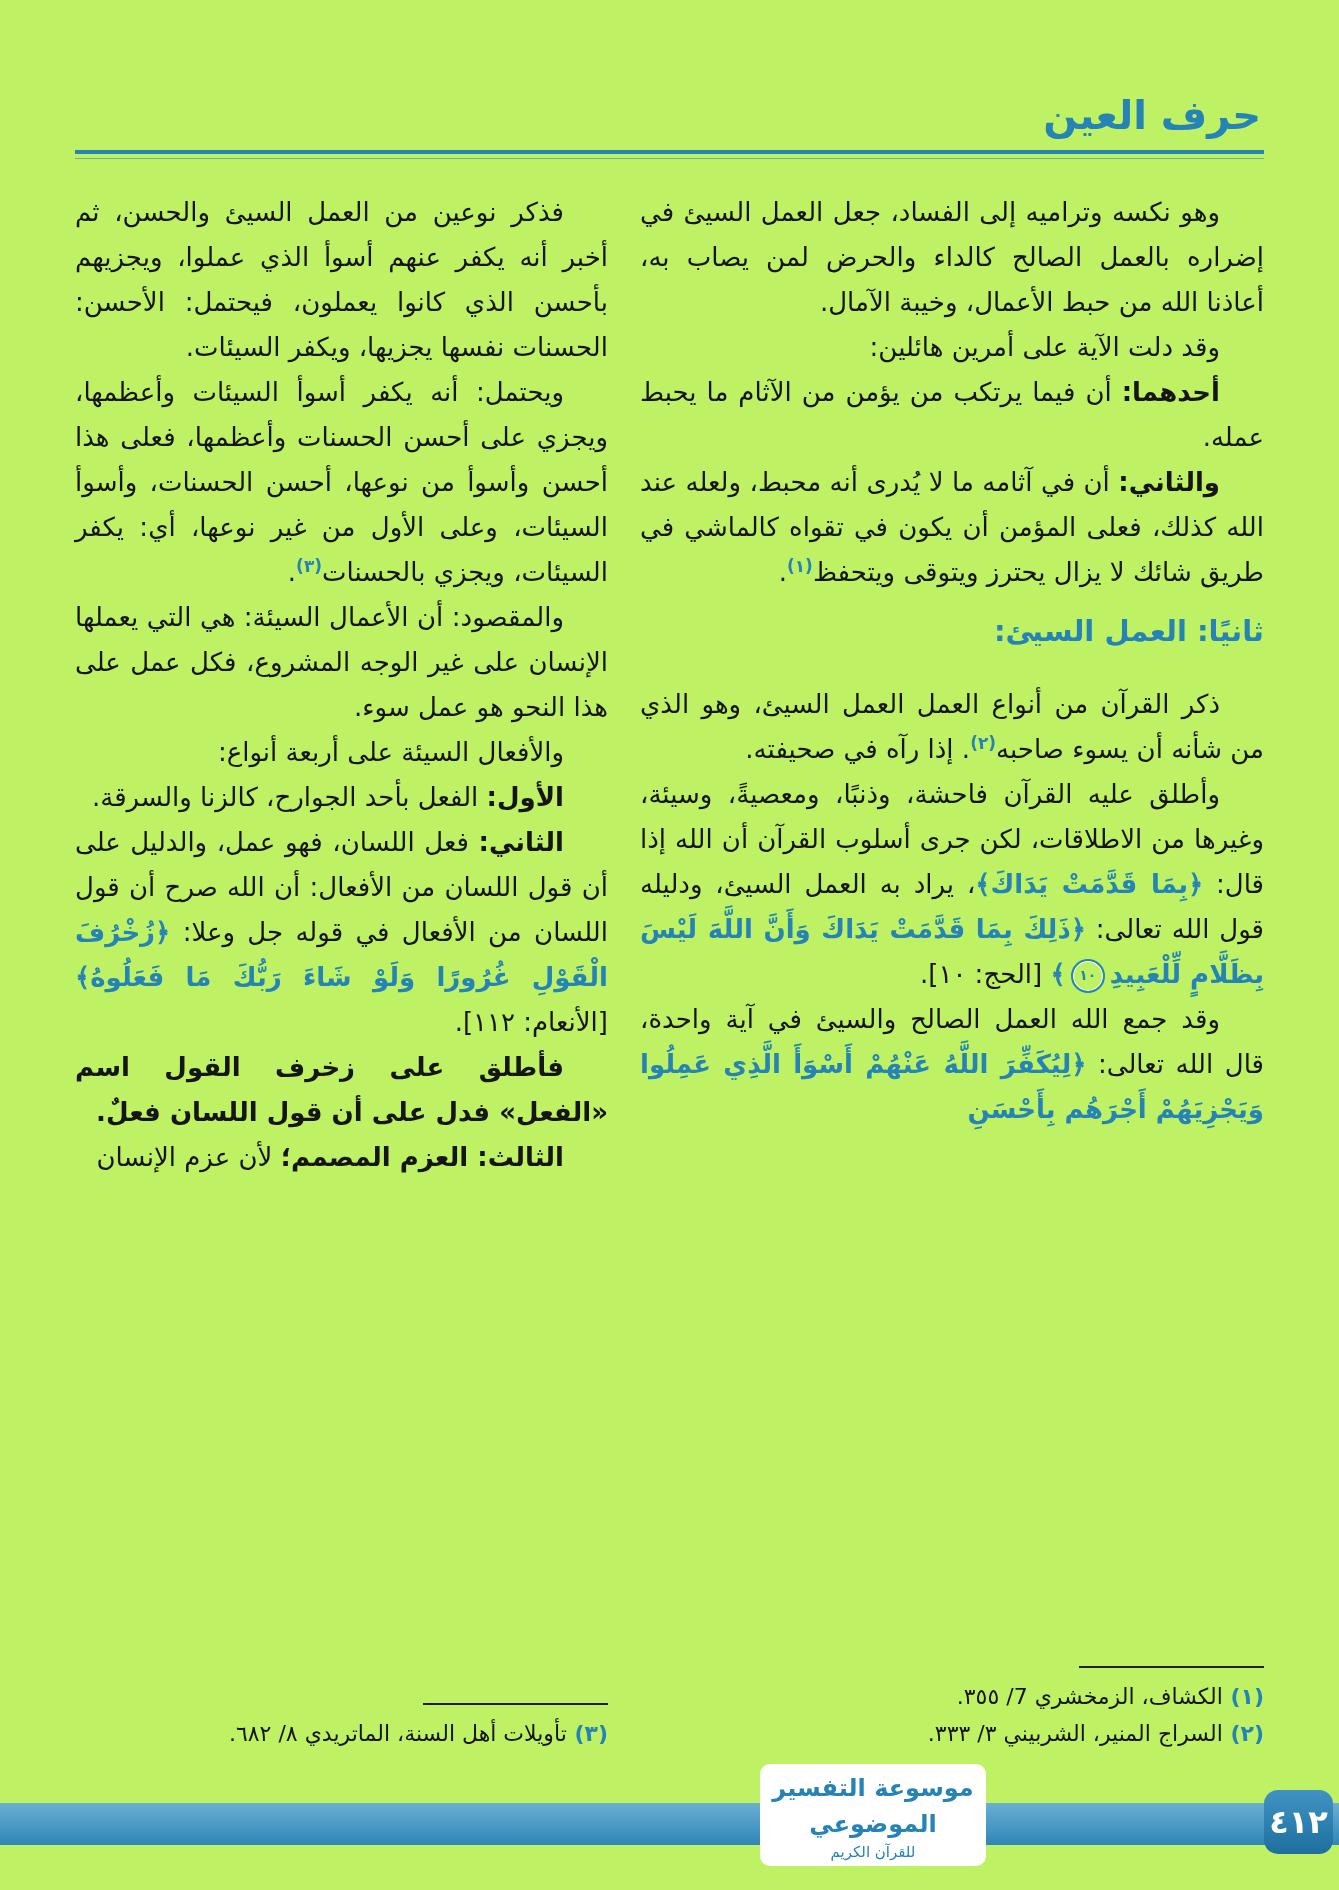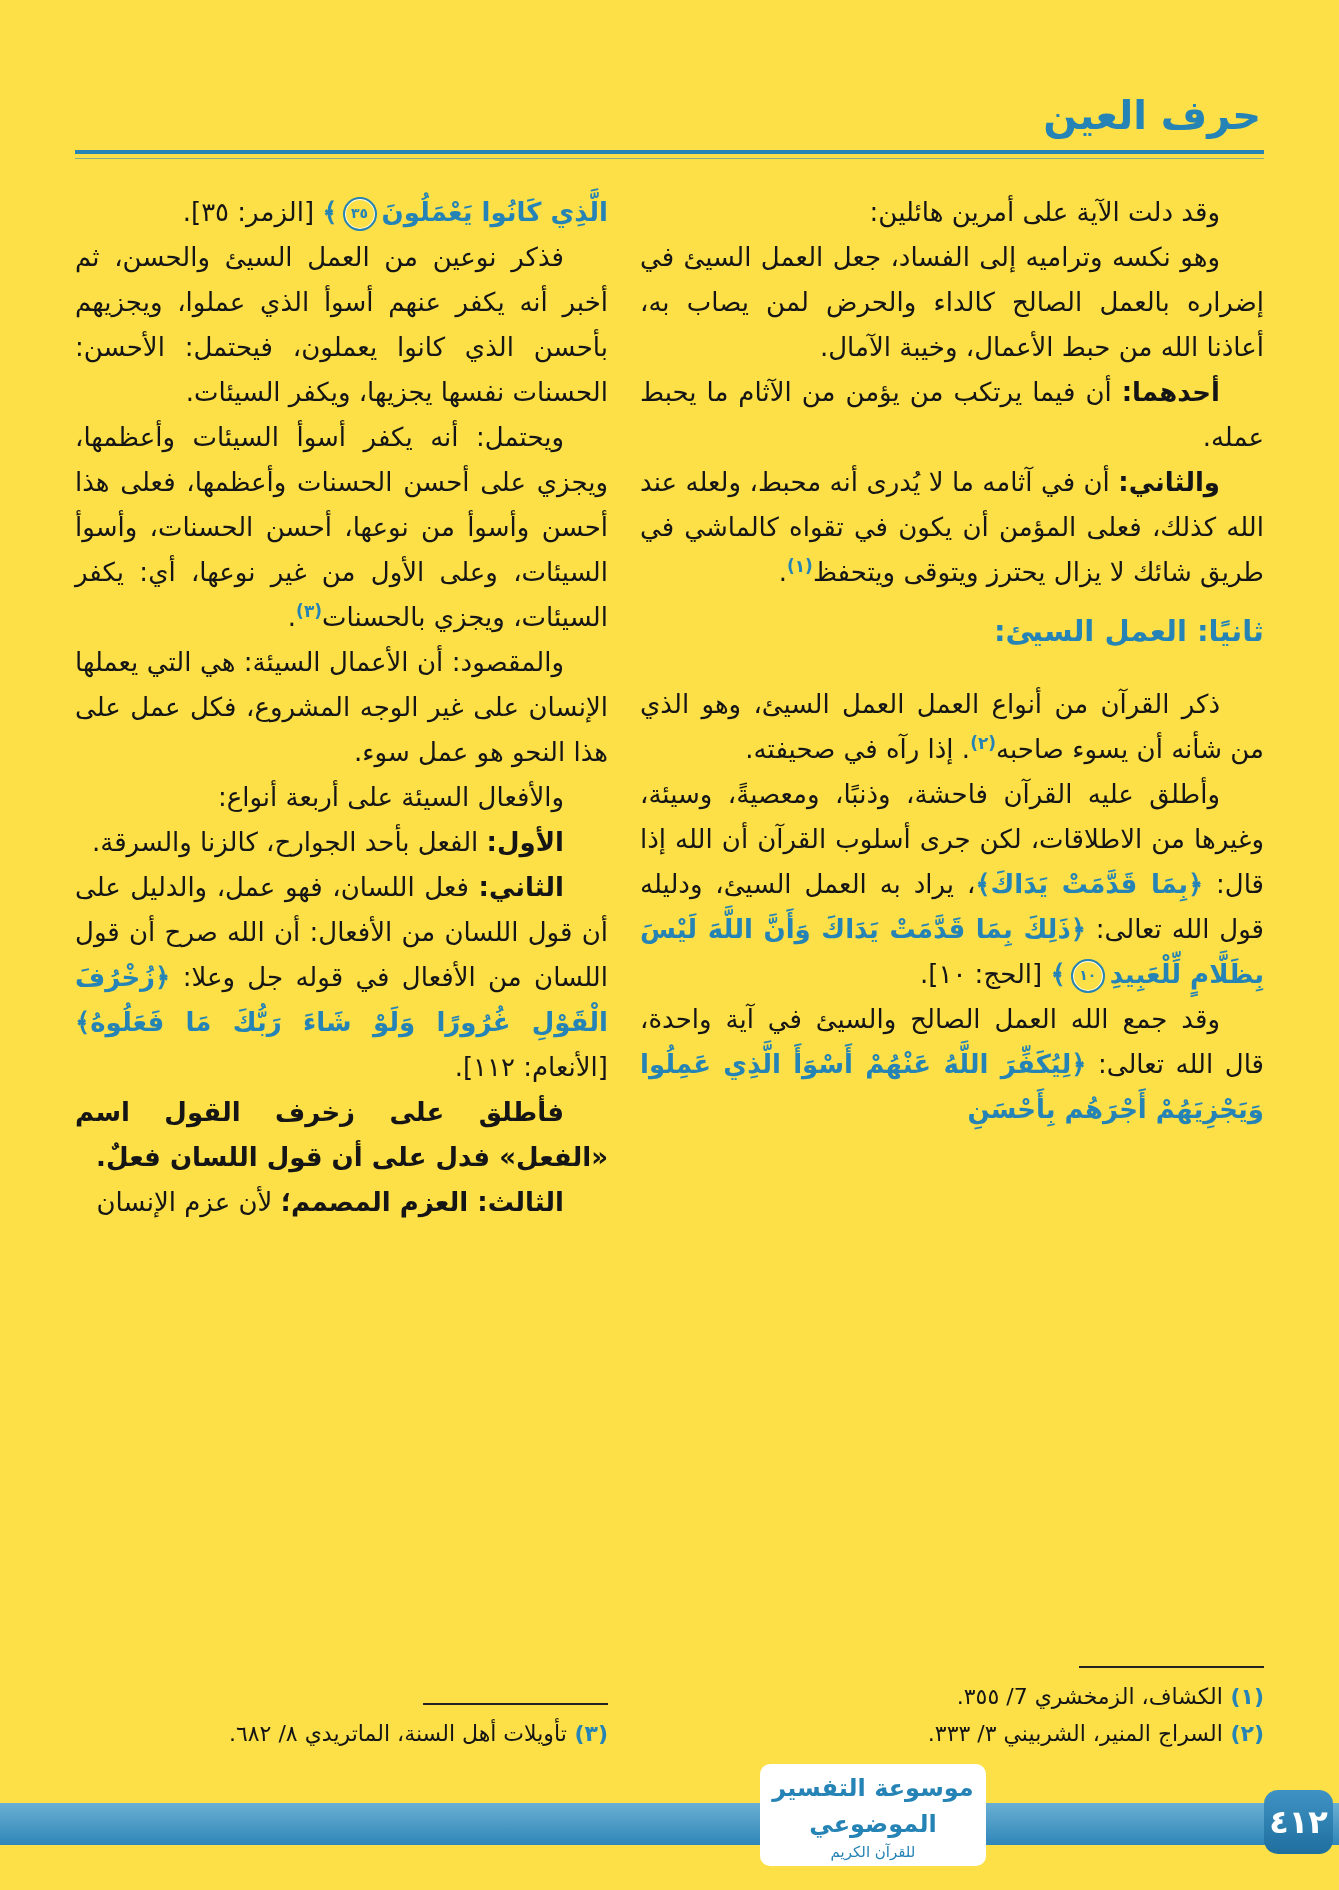--- a/index.html
+++ b/index.html
@@ -6,21 +6,21 @@
     --accent:#2583b5;
     --band-top:#6aafd3;
     --band-bottom:#2f86b8;
     --text:#151515;
   }
   html,body{margin:0;padding:0;background:#ffffff;}
   body{font-family:"DejaVu Sans", sans-serif;}
   .page{
     position:relative;
     width:1339px;height:1890px;
-    background:#fde047;
+    background:#bef264;
     direction:rtl;
     overflow:hidden;
     margin:0 auto;
   }
   
   .chapter-title{
     position:absolute;
     top:92px;right:78px;
     color:var(--accent);
     font-size:40px;
@@ -163,39 +163,38 @@
 
   <div class="chapter-title">حرف العين</div>
 
   <div class="header-rule"></div>
   <div class="header-rule-thin"></div>
 
   <div class="columns">
 
     <div class="col">
       <div class="col-body" id="col-right-body">
+          <p class="para indent"><span class="seg-n">وهو نكسه وتراميه إلى الفساد، جعل العمل السيئ في إضراره بالعمل الصالح كالداء والحرض لمن يصاب به، أعاذنا الله من حبط الأعمال، وخيبة الآمال.</span></p>
           <p class="para indent"><span class="seg-n">وقد دلت الآية على أمرين هائلين:</span></p>
-          <p class="para indent"><span class="seg-n">وهو نكسه وتراميه إلى الفساد، جعل العمل السيئ في إضراره بالعمل الصالح كالداء والحرض لمن يصاب به، أعاذنا الله من حبط الأعمال، وخيبة الآمال.</span></p>
           <p class="para indent"><span class="seg-b">أحدهما:</span><span class="seg-n"> أن فيما يرتكب من يؤمن من الآثام ما يحبط عمله.</span></p>
           <p class="para indent"><span class="seg-b">والثاني:</span><span class="seg-n"> أن في آثامه ما لا يُدرى أنه محبط، ولعله عند الله كذلك، فعلى المؤمن أن يكون في تقواه كالماشي في طريق شائك لا يزال يحترز ويتوقى ويتحفظ</span><span class="seg-ref">(١)</span><span class="seg-n">.</span></p>
           <div class="heading"><span class="seg-h">ثانيًا: العمل السيئ:</span></div>
           <p class="para indent"><span class="seg-n">ذكر القرآن من أنواع العمل العمل السيئ، وهو الذي من شأنه أن يسوء صاحبه</span><span class="seg-ref">(٢)</span><span class="seg-n">. إذا رآه في صحيفته.</span></p>
           <p class="para indent"><span class="seg-n">وأطلق عليه القرآن فاحشة، وذنبًا، ومعصيةً، وسيئة، وغيرها من الاطلاقات، لكن جرى أسلوب القرآن أن الله إذا قال: </span><span class="seg-q">﴿بِمَا قَدَّمَتْ يَدَاكَ﴾</span><span class="seg-n">، يراد به العمل السيئ، ودليله قول الله تعالى: </span><span class="seg-q">﴿ذَلِكَ بِمَا قَدَّمَتْ يَدَاكَ وَأَنَّ اللَّهَ لَيْسَ بِظَلَّامٍ لِّلْعَبِيدِ</span><span class="ayah-num">١٠</span><span class="seg-q">﴾</span><span class="seg-n"> [الحج: ١٠].</span></p>
           <p class="para indent"><span class="seg-n">وقد جمع الله العمل الصالح والسيئ في آية واحدة، قال الله تعالى: </span><span class="seg-q">﴿لِيُكَفِّرَ اللَّهُ عَنْهُمْ أَسْوَأَ الَّذِي عَمِلُوا وَيَجْزِيَهُمْ أَجْرَهُم بِأَحْسَنِ</span></p>
         </div>
       <div class="footnotes" id="col-right-footnotes">
           <div class="footnote-sep"></div>
           <div class="footnote-line"><span class="fn-num">(١)&nbsp;</span><span>الكشاف، الزمخشري 7/ ٣٥٥.</span></div>
           <div class="footnote-line"><span class="fn-num">(٢)&nbsp;</span><span>السراج المنير، الشربيني ٣/ ٣٣٣.</span></div>
         </div>
     </div>
 
     <div class="col">
       <div class="col-body" id="col-left-body">
-          <p class="para"><span class="seg-q">الَّذِي كَانُوا يَعْمَلُونَ</span><span class="ayah-num">٣٥</span><span class="seg-q">﴾</span><span class="seg-n"> [الزمر: ٣٥].</span></p>
           <p class="para indent"><span class="seg-n">فذكر نوعين من العمل السيئ والحسن، ثم أخبر أنه يكفر عنهم أسوأ الذي عملوا، ويجزيهم بأحسن الذي كانوا يعملون، فيحتمل: الأحسن: الحسنات نفسها يجزيها، ويكفر السيئات.</span></p>
           <p class="para indent"><span class="seg-n">ويحتمل: أنه يكفر أسوأ السيئات وأعظمها، ويجزي على أحسن الحسنات وأعظمها، فعلى هذا أحسن وأسوأ من نوعها، أحسن الحسنات، وأسوأ السيئات، وعلى الأول من غير نوعها، أي: يكفر السيئات، ويجزي بالحسنات</span><span class="seg-ref">(٣)</span><span class="seg-n">.</span></p>
           <p class="para indent"><span class="seg-n">والمقصود: أن الأعمال السيئة: هي التي يعملها الإنسان على غير الوجه المشروع، فكل عمل على هذا النحو هو عمل سوء.</span></p>
           <p class="para indent"><span class="seg-n">والأفعال السيئة على أربعة أنواع:</span></p>
           <p class="para indent"><span class="seg-b">الأول:</span><span class="seg-n"> الفعل بأحد الجوارح، كالزنا والسرقة.</span></p>
           <p class="para indent"><span class="seg-b">الثاني:</span><span class="seg-n"> فعل اللسان، فهو عمل، والدليل على أن قول اللسان من الأفعال: أن الله صرح أن قول اللسان من الأفعال في قوله جل وعلا: </span><span class="seg-q">﴿زُخْرُفَ الْقَوْلِ غُرُورًا وَلَوْ شَاءَ رَبُّكَ مَا فَعَلُوهُ﴾</span><span class="seg-n"> [الأنعام: ١١٢].</span></p>
           <p class="para indent"><span class="seg-b">فأطلق على زخرف القول اسم «الفعل» فدل على أن قول اللسان فعلٌ.</span></p>
           <p class="para indent"><span class="seg-b">الثالث: العزم المصمم؛</span><span class="seg-n"> لأن عزم الإنسان</span></p>
         </div>
       <div class="footnotes" id="col-left-footnotes">

